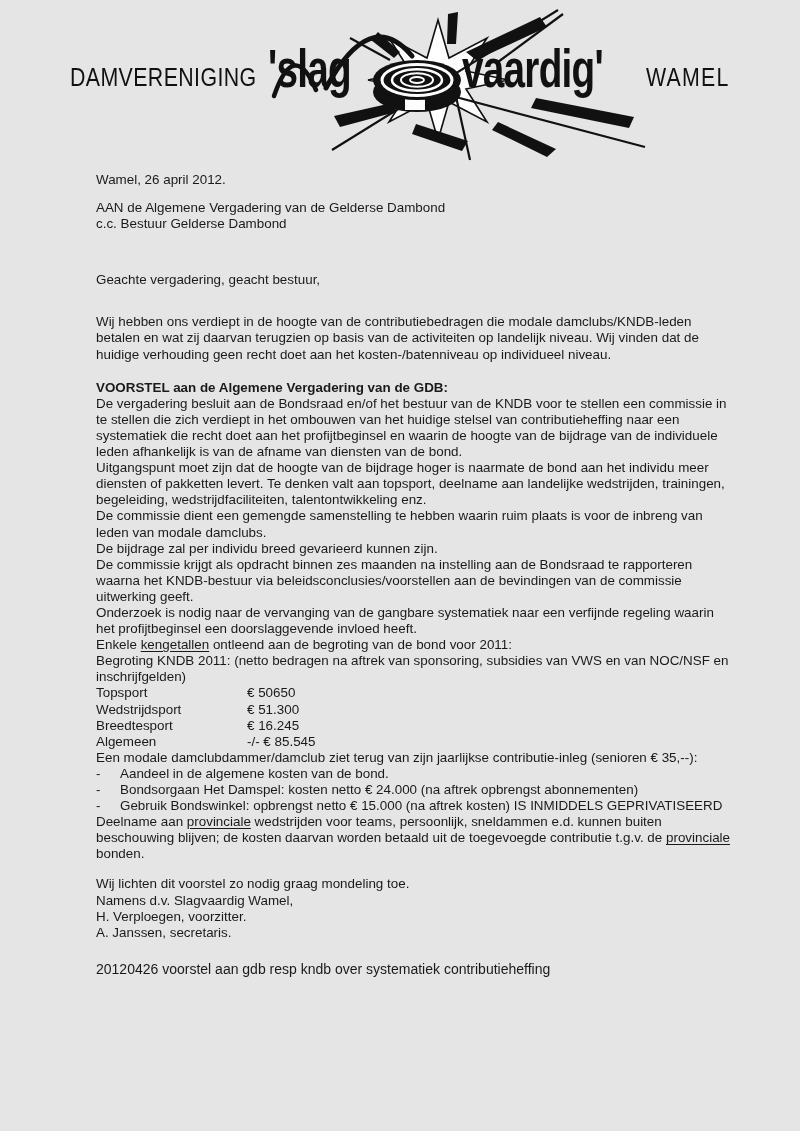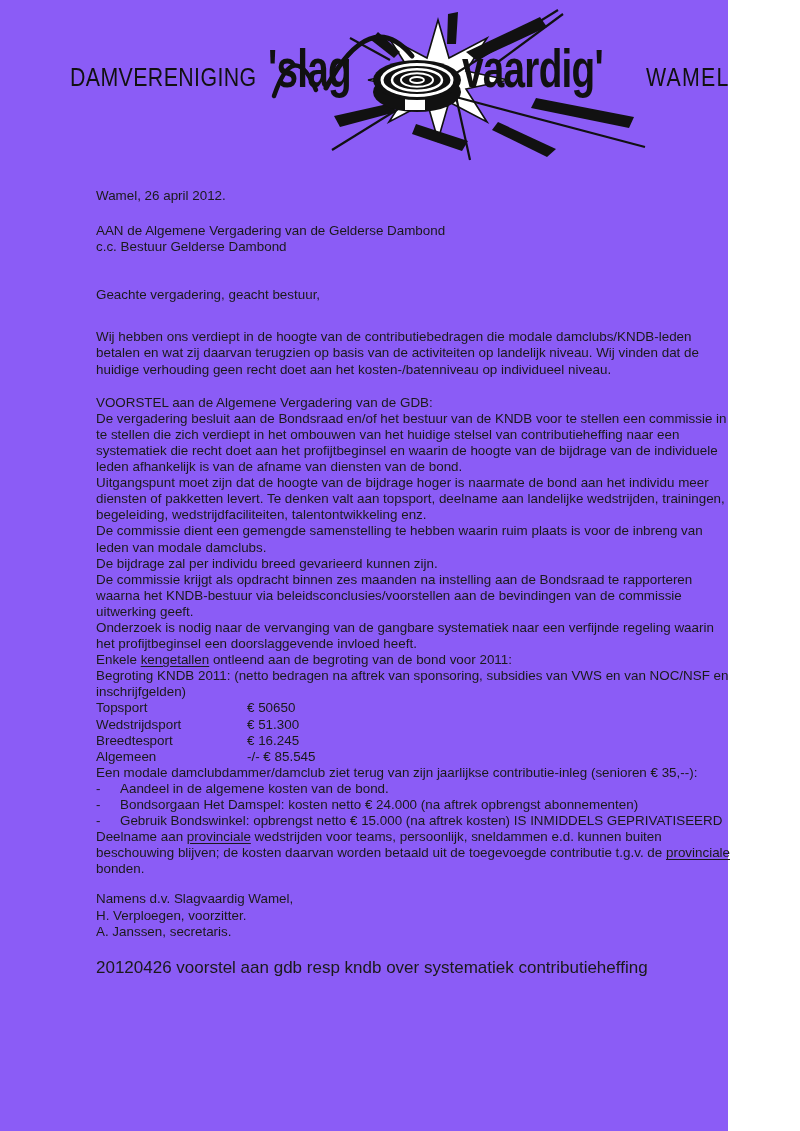--- a/index.html
+++ b/index.html
@@ -4,21 +4,21 @@
 <style>
   * { margin:0; padding:0; box-sizing:border-box; }
   html,body { background:#ffffff; }
   body {
     width:800px; height:1131px;
     font-family:"Liberation Sans","DejaVu Sans",sans-serif;
     color:#1a1a1a;
     position:relative;
     overflow:hidden;
   }
-  .page { width:728px; height:1131px; background:#8b5cf6; position:relative; }
+  .page { width:800px; height:1131px; background:#e5e5e5; position:relative; }
 
   
   .logo-header { position:relative; width:800px; height:168px; }
   .logo-art { position:absolute; left:0; top:0; width:800px; height:168px; }
   .logo-text { position:absolute; white-space:nowrap; color:#111; }
   .logo-prefix {
     left:70px; top:62px; font-size:26px; letter-spacing:0.5px;
     transform:scaleX(0.82); transform-origin:left top;
   }
   .logo-brand-left {
@@ -33,30 +33,30 @@
     left:646px; top:62px; font-size:26px; letter-spacing:1.5px;
     transform:scaleX(0.82); transform-origin:left top;
   }
 
   
   .doc {
     position:absolute; left:96px; top:168px; width:645px;
     font-size:13.4px; line-height:16.1px; color:#1a1a1a;
   }
   .pre { white-space:pre-line; }
-  .b { font-weight:normal; }
+  .b { font-weight:bold; }
   .u { text-decoration:underline; text-underline-offset:2px; }
 
-  .m-date       { margin-top:20px;  }
-  .m-addressee  { margin-top:19px; }
-  .m-salutation { margin-top:32px; }
+  .m-date       { margin-top:4px;  }
+  .m-addressee  { margin-top:12px; }
+  .m-salutation { margin-top:40px; }
   .m-intro      { margin-top:26px;  }
   .m-bigblock   { margin-top:17px; }
   .m-closing    { margin-top:14px; }
-  .m-footer     { margin-top:21px; font-size:17px; line-height:14px; }
+  .m-footer     { margin-top:21px; font-size:14px; line-height:14px; }
 
   .budget-row { display:flex; }
   .budget-label { width:151px; flex:0 0 151px; }
   .bullet-row { display:flex; }
   .bullet-marker { width:24px; flex:0 0 24px; }
 </style>
 </head>
 <body>
 
 <div class="page">
@@ -171,20 +171,21 @@
           <span>Gebruik Bondswinkel: opbrengst netto € 15.000 (na aftrek kosten) IS INMIDDELS GEPRIVATISEERD</span>
         </div>
       </div>
 
       <div class="pre"><span>Deelname aan </span><span class="u">provinciale</span><span> wedstrijden voor teams, persoonlijk, sneldammen e.d. kunnen buiten
 beschouwing blijven; de kosten daarvan worden betaald uit de toegevoegde contributie t.g.v. de </span><span class="u">provinciale</span><span>
 bonden.</span></div>
     </div>
 
     <div class="m-closing">
+      <div>Wij lichten dit voorstel zo nodig graag mondeling toe.</div>
       <div class="pre">Namens d.v. Slagvaardig Wamel,
 H. Verploegen, voorzitter.
 A. Janssen, secretaris.</div>
     </div>
 
     <div class="m-footer">20120426 voorstel aan gdb resp kndb over systematiek contributieheffing</div>
 
   </main>
 </div>
 

